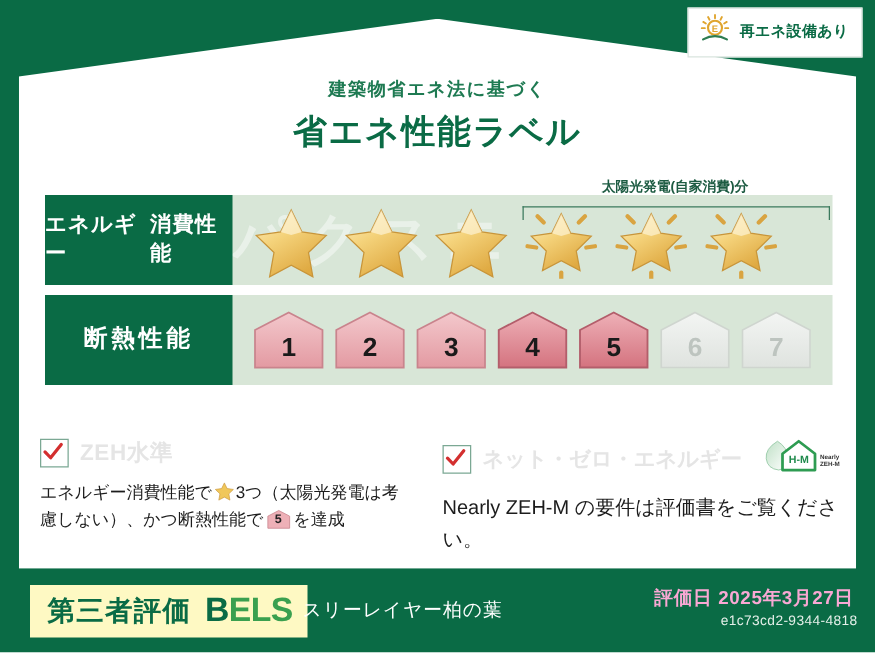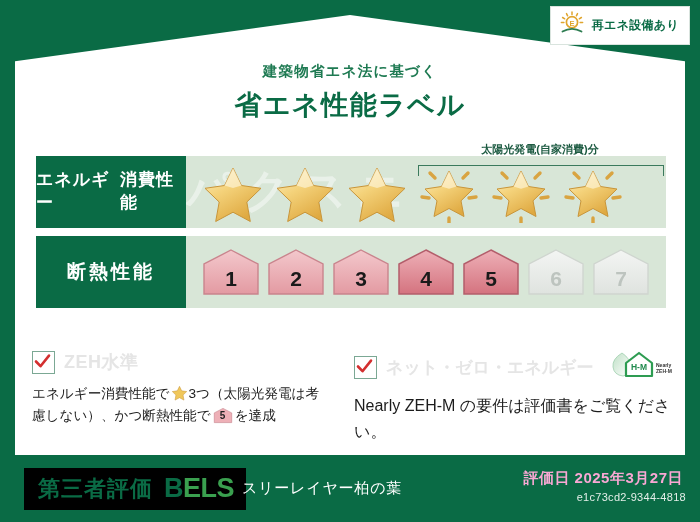--- a/index.html
+++ b/index.html
@@ -178,21 +178,21 @@
   }
   .zehm-logo{margin-left:6px;flex:0 0 auto;}
 
   
   .footer{
     position:absolute;left:0;bottom:0;width:700px;height:67px;
     z-index:5;
   }
   .bels-box{
     position:absolute;left:24px;top:13px;
-    background:#000000;
+    background:#fef9c3;
     padding:5px 12px 6px 14px;
     display:flex;align-items:center;gap:11px;
   }
   .bels-jp{
     font-size:22px;font-weight:bold;color:#0a6b45;letter-spacing:1px;
   }
   .bels-en{
     font-size:27px;font-weight:bold;color:#1f8a4c;letter-spacing:-0.5px;
   }
   .bels-en .b1{color:#0a6b45;}

